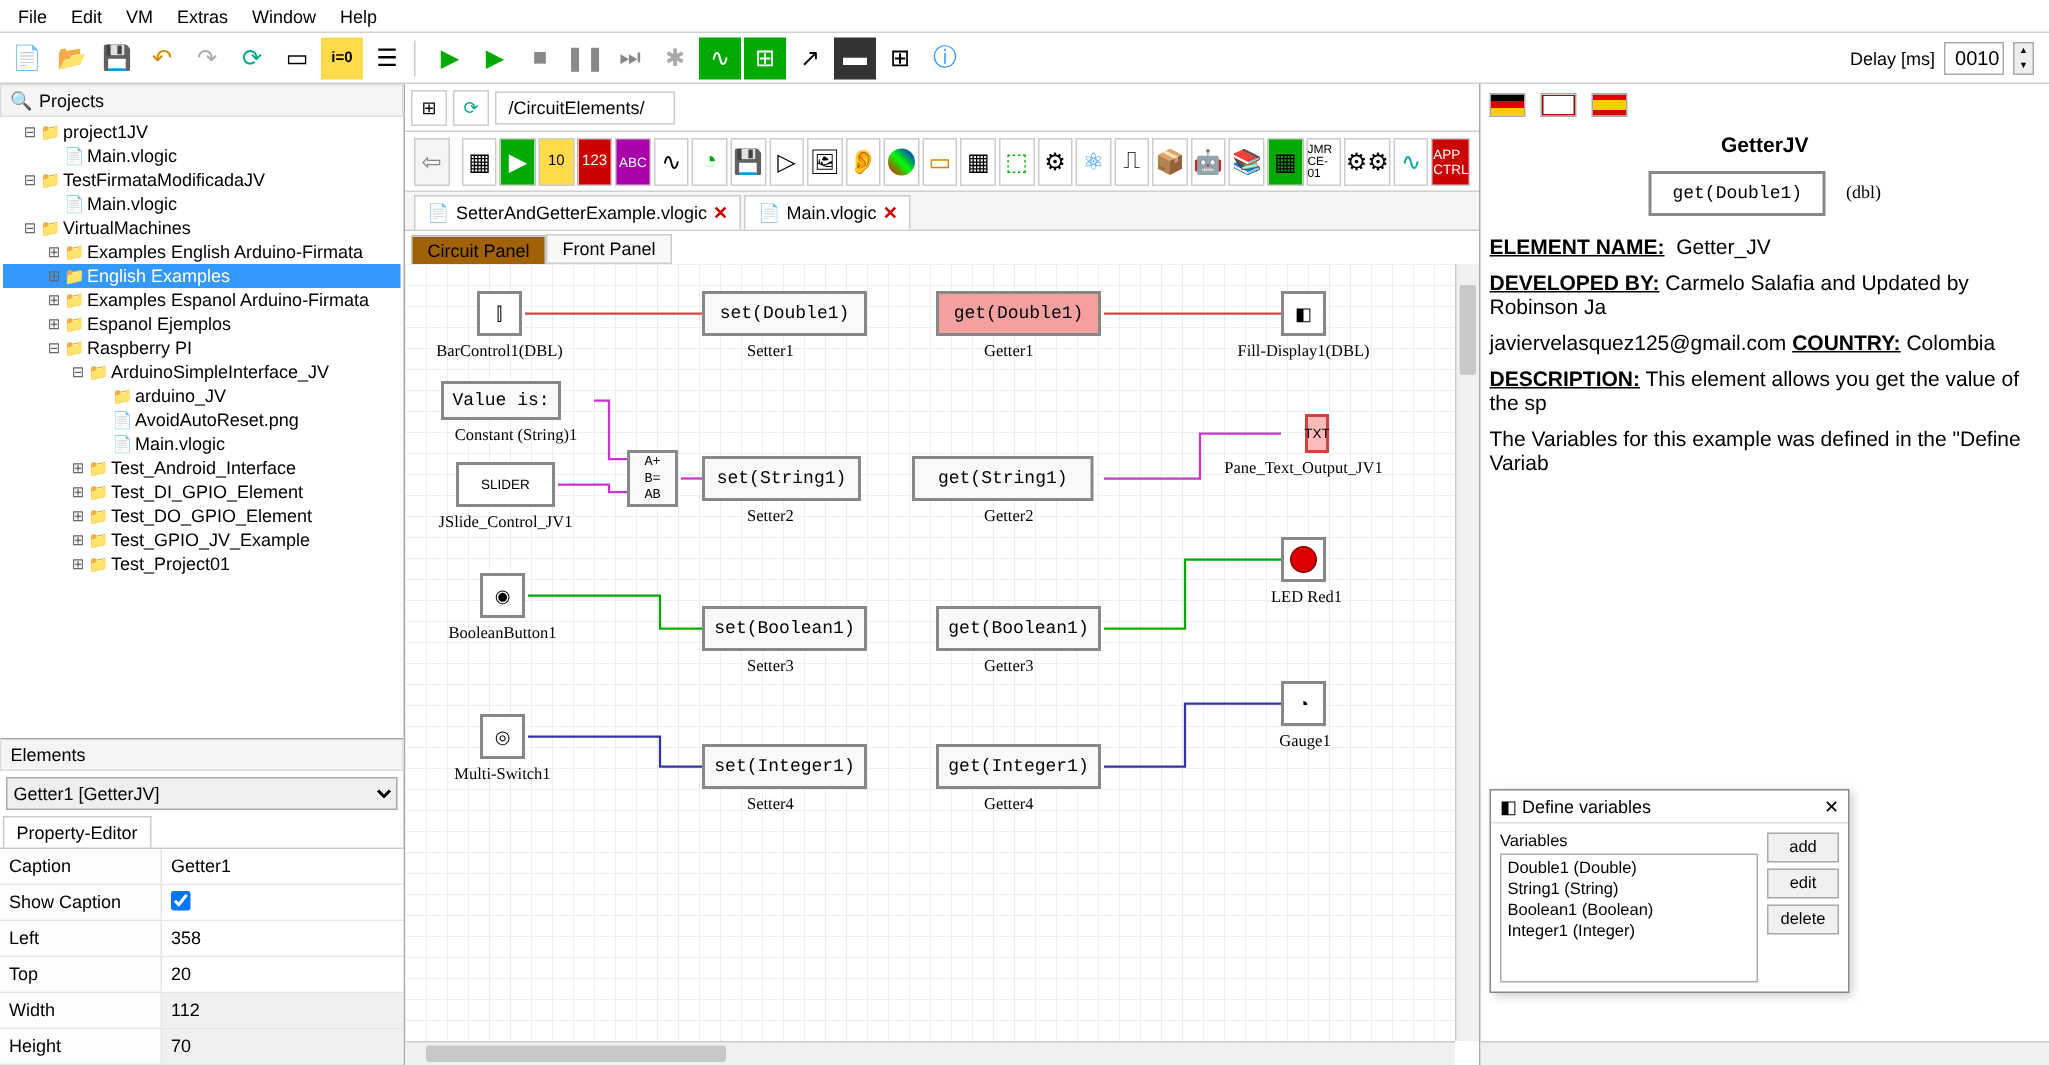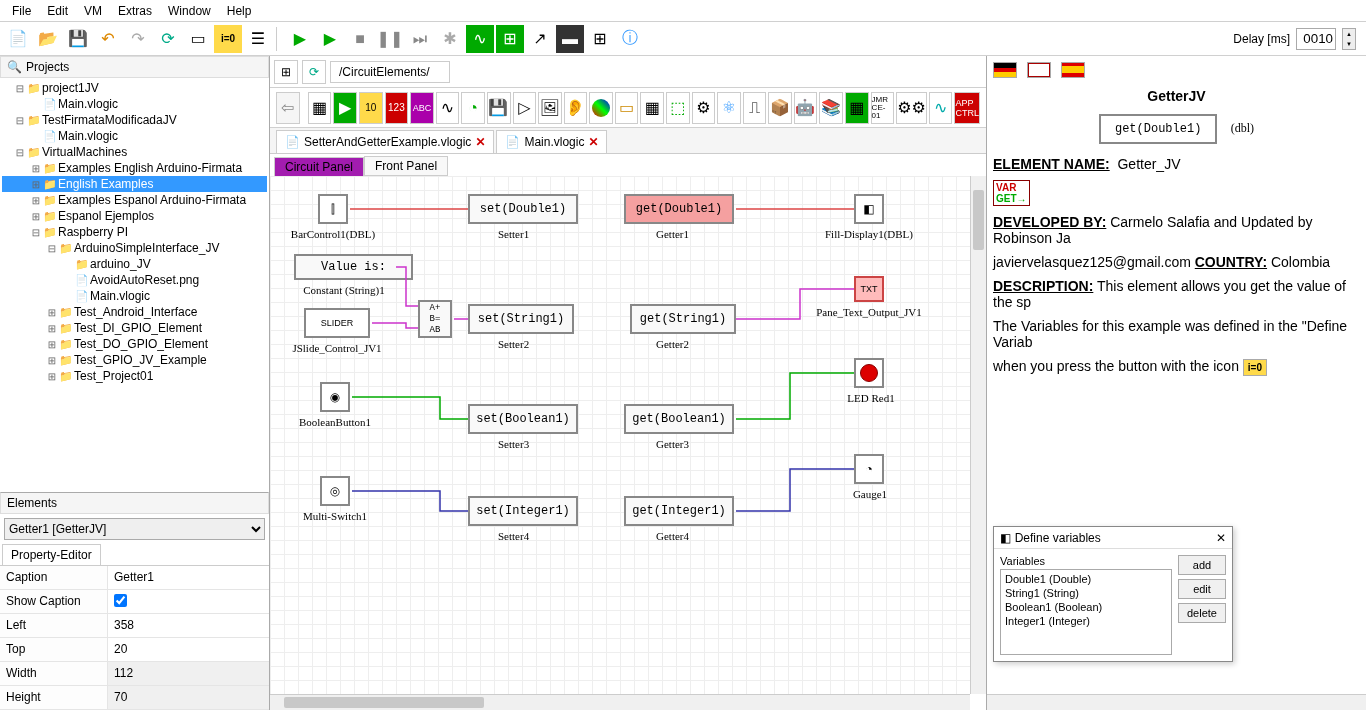--- a/index.html
+++ b/index.html
@@ -56,21 +56,21 @@
 .palette .pbtn { width: 32px; height: 32px; border: 1px solid #ccc; display: flex; align-items: center; justify-content: center; font-size: 16px; cursor: pointer; }
 .palette .back { background: #f5f5f5; }
 
 .tabs { height: 26px; display: flex; align-items: flex-end; padding-left: 6px; gap: 2px; border-bottom: 1px solid #ccc; background: #f5f5f5; }
 .tab { background: #fff; border: 1px solid #ccc; border-bottom: none; padding: 4px 8px; display: flex; align-items: center; gap: 4px; font-size: 12px; cursor: pointer; }
 .tab .x { color: #c00; font-weight: bold; cursor: pointer; }
 .tab .doc-ic { color: #c08020; }
 
 .subtabs { height: 22px; display: flex; align-items: flex-end; background: #fff; padding-left: 4px; }
 .subtab { border: 1px solid #ccc; padding: 2px 10px; font-size: 12px; cursor: pointer; background: #f8f8f8; }
-.subtab.act { background: #a21caf; border-bottom: 1px solid #fff; position: relative; top: 1px; }
+.subtab.act { background: #a16207; border-bottom: 1px solid #fff; position: relative; top: 1px; }
 
 .canvas-wrap { flex: 1; position: relative; background: #fff; overflow: hidden; }
 .canvas { position: absolute; inset: 0 16px 16px 0; overflow: hidden;
   background-image:
     linear-gradient(#eee 1px, transparent 1px),
     linear-gradient(90deg, #eee 1px, transparent 1px);
   background-size: 14px 14px; }
 .vscroll { position: absolute; right: 0; top: 0; bottom: 16px; width: 16px; background: #f0f0f0; border-left: 1px solid #ccc; }
 .hscroll { position: absolute; left: 0; right: 16px; bottom: 0; height: 16px; background: #f0f0f0; border-top: 1px solid #ccc; }
 .vscroll::before, .hscroll::before { content: ""; position: absolute; background: #c8c8c8; border-radius: 2px; }
@@ -376,31 +376,31 @@
 
         <div class="icon-box" style="left:48px;top:18px;width:30px;height:30px">⫿</div>
         <div class="blabel" style="left:18px;top:52px;width:90px">BarControl1(DBL)</div>
         <div class="block" style="left:198px;top:18px;width:110px;height:30px">set(Double1)</div>
         <div class="blabel" style="left:228px;top:52px">Setter1</div>
         <div class="block sel" style="left:354px;top:18px;width:110px;height:30px">get(Double1)</div>
         <div class="blabel" style="left:386px;top:52px">Getter1</div>
         <div class="icon-box" style="left:584px;top:18px;width:30px;height:30px">◧</div>
         <div class="blabel" style="left:552px;top:52px;width:94px">Fill-Display1(DBL)</div>
 
-        <div class="block" style="left:24px;top:78px;width:119px;height:26px">Value is:</div>
+        <div class="block" style="left:24px;top:78px;width:80px;height:26px">Value is:</div>
         <div class="blabel" style="left:18px;top:108px;width:112px">Constant (String)1</div>
         <div class="block" style="left:148px;top:124px;width:34px;height:38px;font-size:9px;line-height:11px;white-space:pre">A+
 B=
 AB</div>
 
         <div class="block" style="left:198px;top:128px;width:106px;height:30px">set(String1)</div>
         <div class="blabel" style="left:228px;top:162px">Setter2</div>
-        <div class="block" style="left:360px;top:128px;width:106px;height:30px">get(String1)</div>
+        <div class="block" style="left:338px;top:128px;width:121px;height:30px">get(String1)</div>
         <div class="blabel" style="left:386px;top:162px">Getter2</div>
-        <div class="icon-box" style="left:584px;top:100px;width:30px;height:26px;background:#fbb;border-color:#c44;font-size:9px">TXT</div>
+        <div class="icon-box" style="left:600px;top:100px;width:16px;height:26px;background:#fbb;border-color:#c44;font-size:9px">TXT</div>
         <div class="blabel" style="left:532px;top:130px;width:134px">Pane_Text_Output_JV1</div>
 
         <div class="icon-box" style="left:34px;top:132px;width:66px;height:30px;font-size:9px">
             <span>SLIDER</span>
           </div>
         <div class="blabel" style="left:12px;top:166px;width:110px">JSlide_Control_JV1</div>
 
         <div class="icon-box" style="left:50px;top:206px;width:30px;height:30px">◉</div>
         <div class="blabel" style="left:22px;top:240px;width:86px">BooleanButton1</div>
         <div class="block" style="left:198px;top:228px;width:110px;height:30px">set(Boolean1)</div>
@@ -447,26 +447,24 @@
       <span class="flag" style="background:#fff;box-shadow:inset 0 0 0 1px #a00"></span>
       <span class="flag" style="background:linear-gradient(#d00 25%,#fc0 25% 75%,#d00 75%)"></span>
     </div>
     <div class="doc-h">GetterJV</div>
     <div style="text-align:center">
       <span class="doc-box">get(Double1)</span>
       <span style="margin-left:10px;font-family:serif">(dbl)</span>
     </div>
     <div class="doc-body">
       <p><b>ELEMENT NAME:</b>&nbsp;&nbsp;<span>Getter_JV</span></p>
-      <p><span style="display:inline-block;border:1px solid #800;background:#fff;padding:1px 2px;font-size:10px;font-family:sans-serif;font-weight:bold;"><span style="color:#c00">VAR</span><br><span style="color:#0a0">GET→</span></span></p>
       <p><b>DEVELOPED BY:</b> <span>Carmelo Salafia and Updated by Robinson Ja</span></p>
       <p><span>javiervelasquez125@gmail.com</span> <b>COUNTRY:</b> <span>Colombia</span></p>
       <p><b>DESCRIPTION:</b> <span>This element allows you get the value of the sp</span></p>
       <p>The Variables for this example was defined in the "Define Variab</p>
-      <p><span>when you press the button with the icon</span> <span style="display:inline-block;border:1px solid #aaa;background:#ffda4a;padding:2px 4px;font-size:10px;font-weight:bold">i=0</span></p>
     </div>
 
     <div class="var-dialog">
       <div class="titlebar">
         <span>◧</span>&nbsp;
         <span>Define variables</span>
         <span class="x">✕</span>
       </div>
       <div class="body">
         <div style="flex:1">

